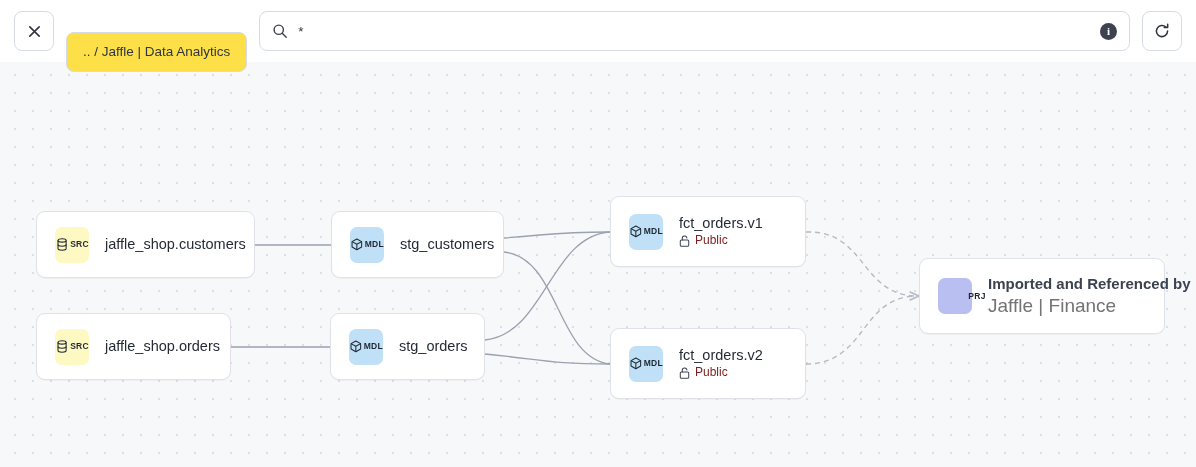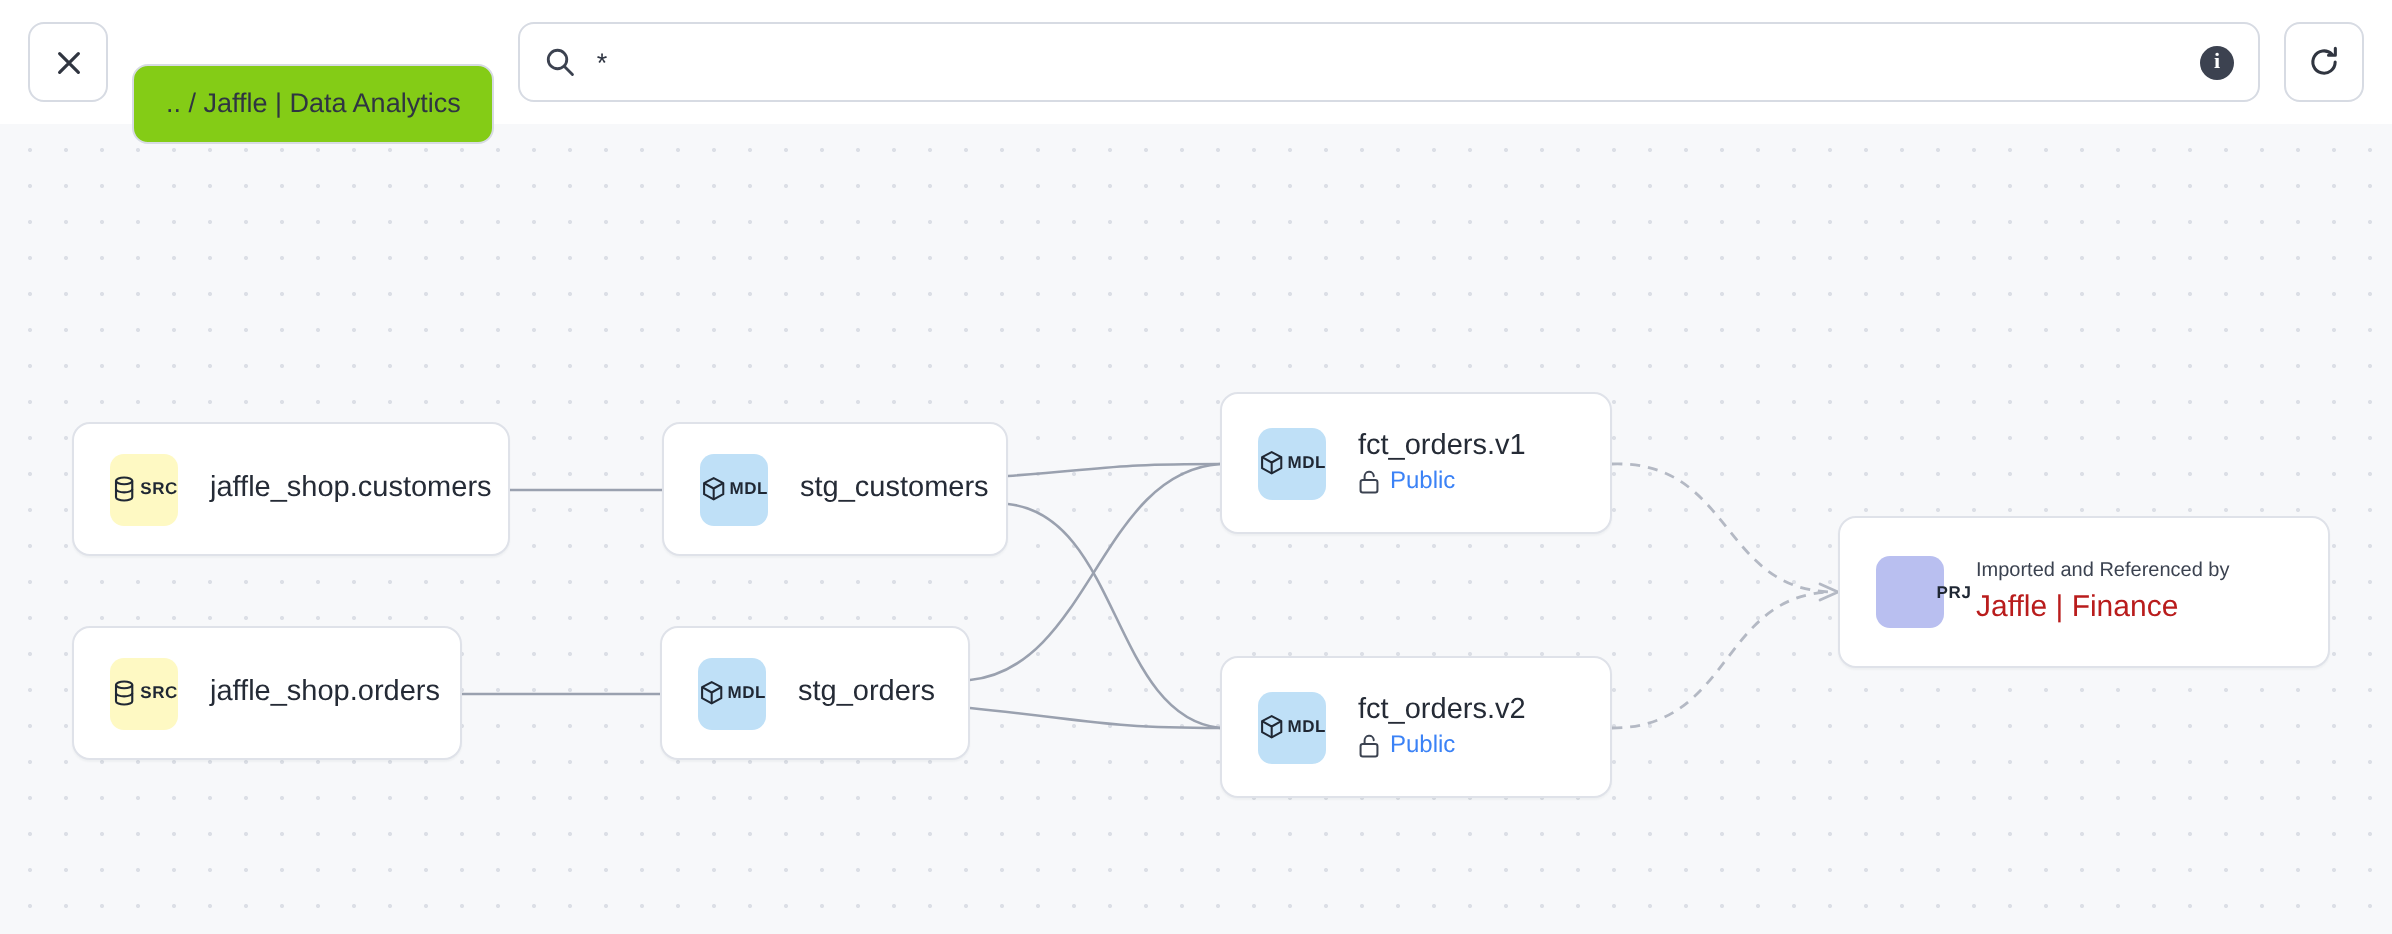--- a/index.html
+++ b/index.html
@@ -44,21 +44,21 @@
     justify-content: center;
     cursor: pointer;
     color: #303540;
     flex: 0 0 auto;
   }
 
   .breadcrumb {
     height: 40px;
     border: 1px solid #d7dbe3;
     border-radius: 8px;
-    background: #84cc16;
+    background: #fde047;
     display: flex;
     align-items: center;
     justify-content: center;
     padding: 0 16px;
     font-size: 13.5px;
     color: #2f3542;
     cursor: pointer;
     white-space: nowrap;
     flex: 0 0 auto;
     margin-top: 41px;
@@ -163,38 +163,39 @@
 
   .node-title {
     font-size: 14.5px;
     color: #252b36;
     line-height: 1.15;
     white-space: nowrap;
   }
 
   .node-sub {
     font-size: 12px;
-    color: #3b82f6;
+    color: #7f1d1d;
     display: flex;
     align-items: center;
     gap: 5px;
     line-height: 1.15;
     white-space: nowrap;
   }
 
   .node-kicker {
-    font-size: 10px;
+    font-size: 15px;
     color: #3b4250;
     line-height: 1.15;
     white-space: nowrap;
+    font-weight: bold;
   }
 
   .node-main {
-    font-size: 15px;
-    color: #b91c1c;
+    font-size: 19px;
+    color: #737373;
     line-height: 1.15;
     white-space: nowrap;
   }
 
   
   #node-src-customers { left: 36px;  top: 149px; width: 219px; height: 67px; }
   #node-src-orders    { left: 36px;  top: 251px; width: 195px; height: 67px; }
   #node-stg-customers { left: 331px; top: 149px; width: 173px; height: 67px; }
   #node-stg-orders    { left: 330px; top: 251px; width: 155px; height: 67px; }
   #node-fct-v1        { left: 610px; top: 134px; width: 196px; height: 71px; }

